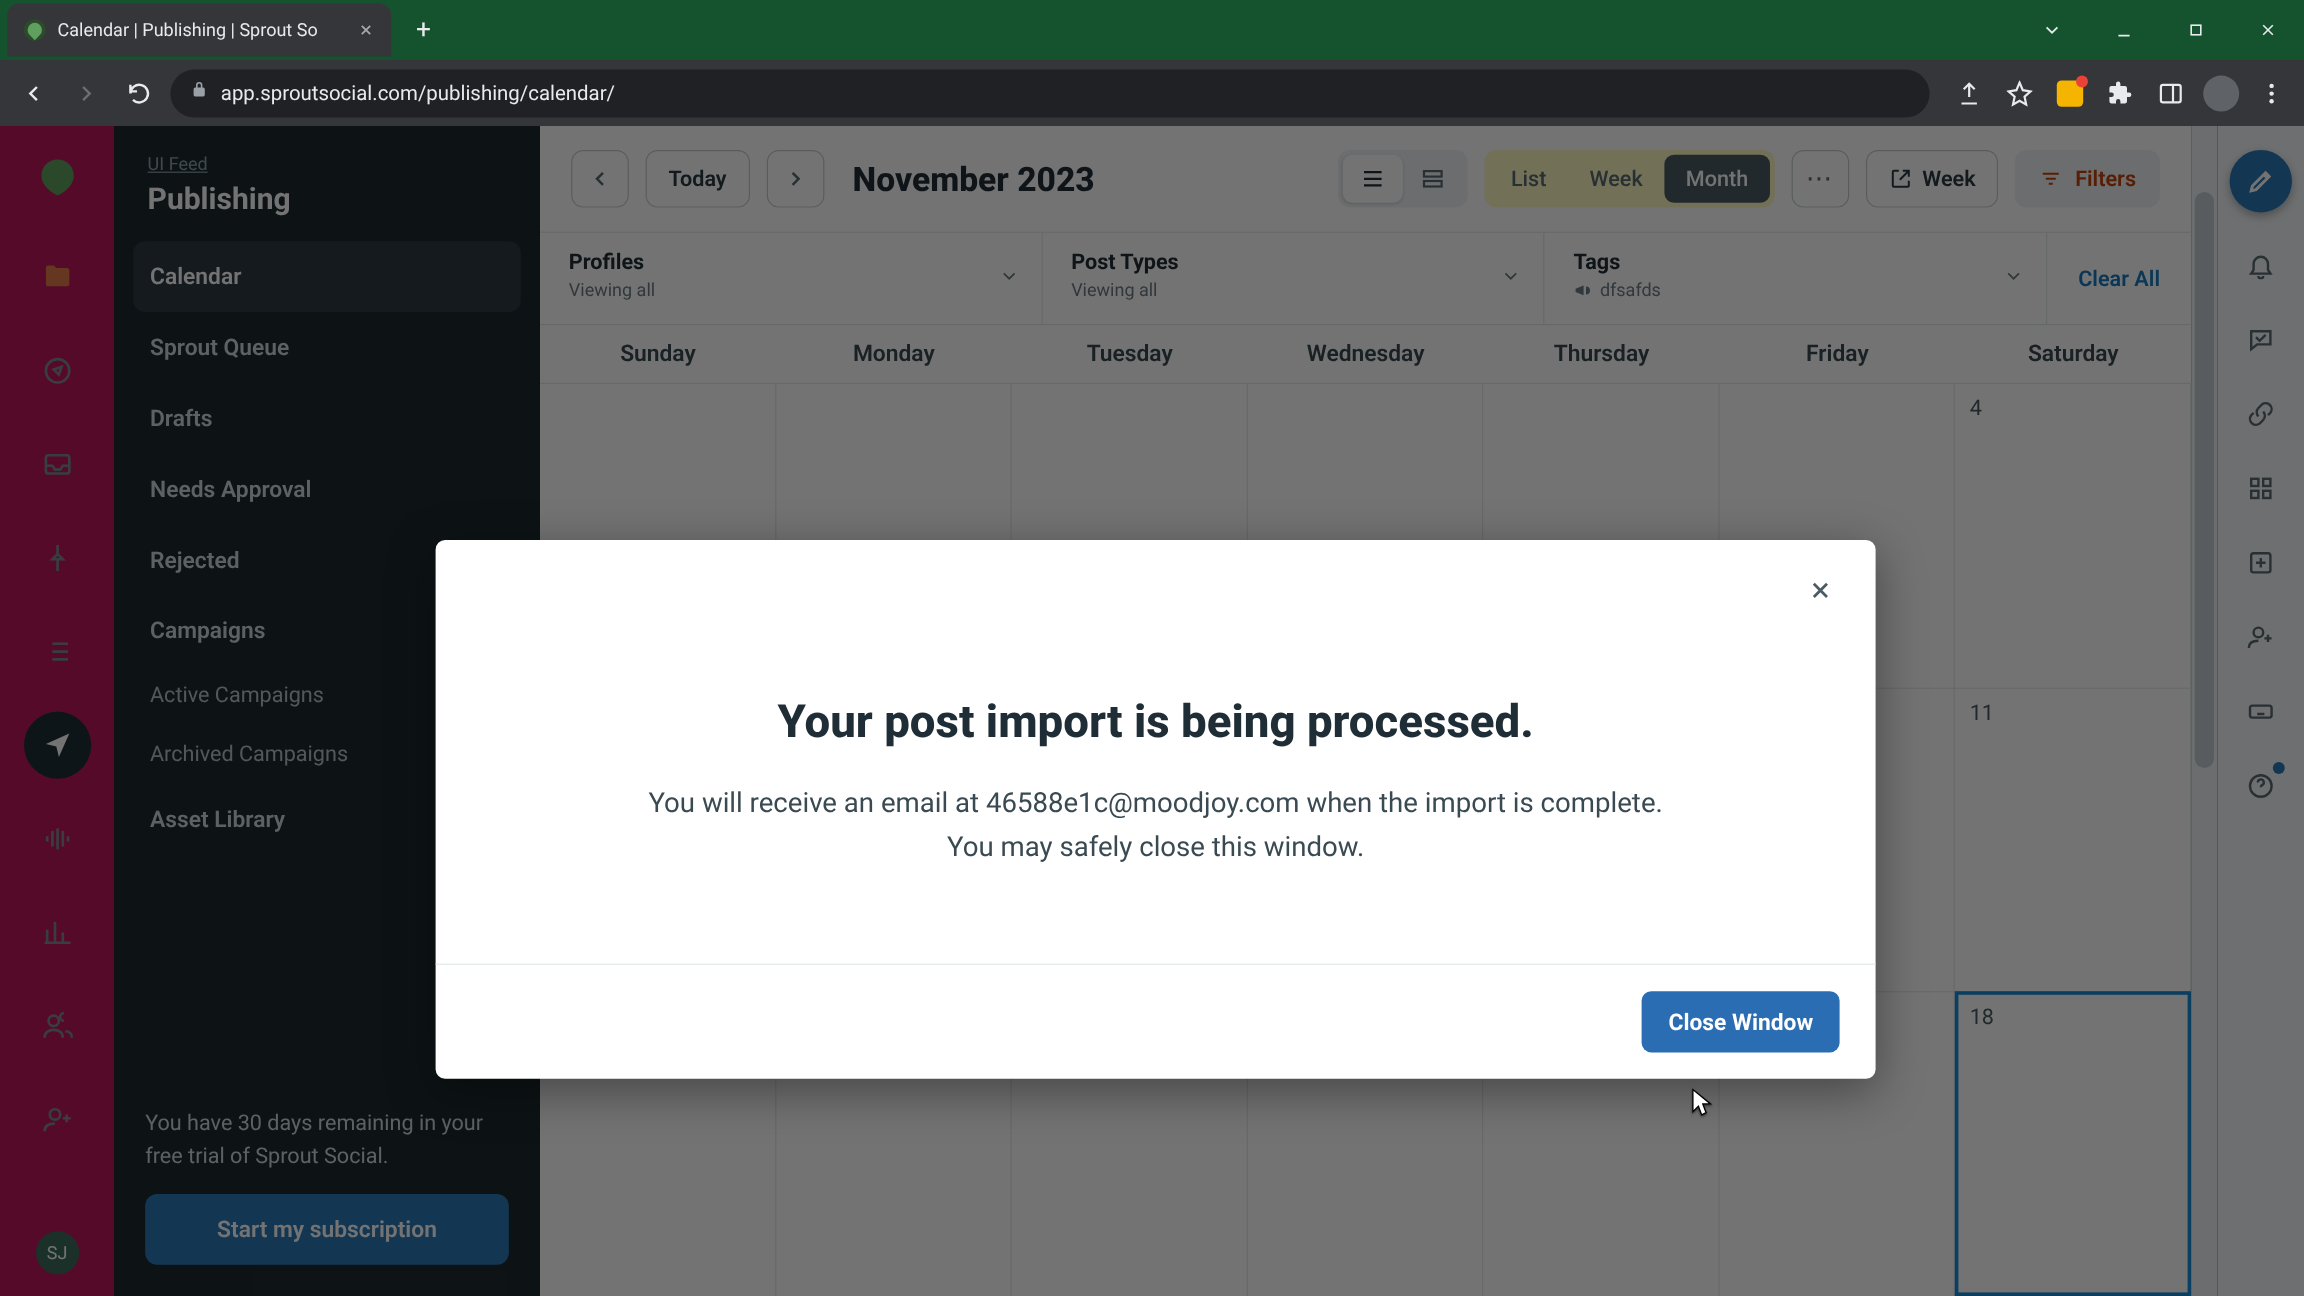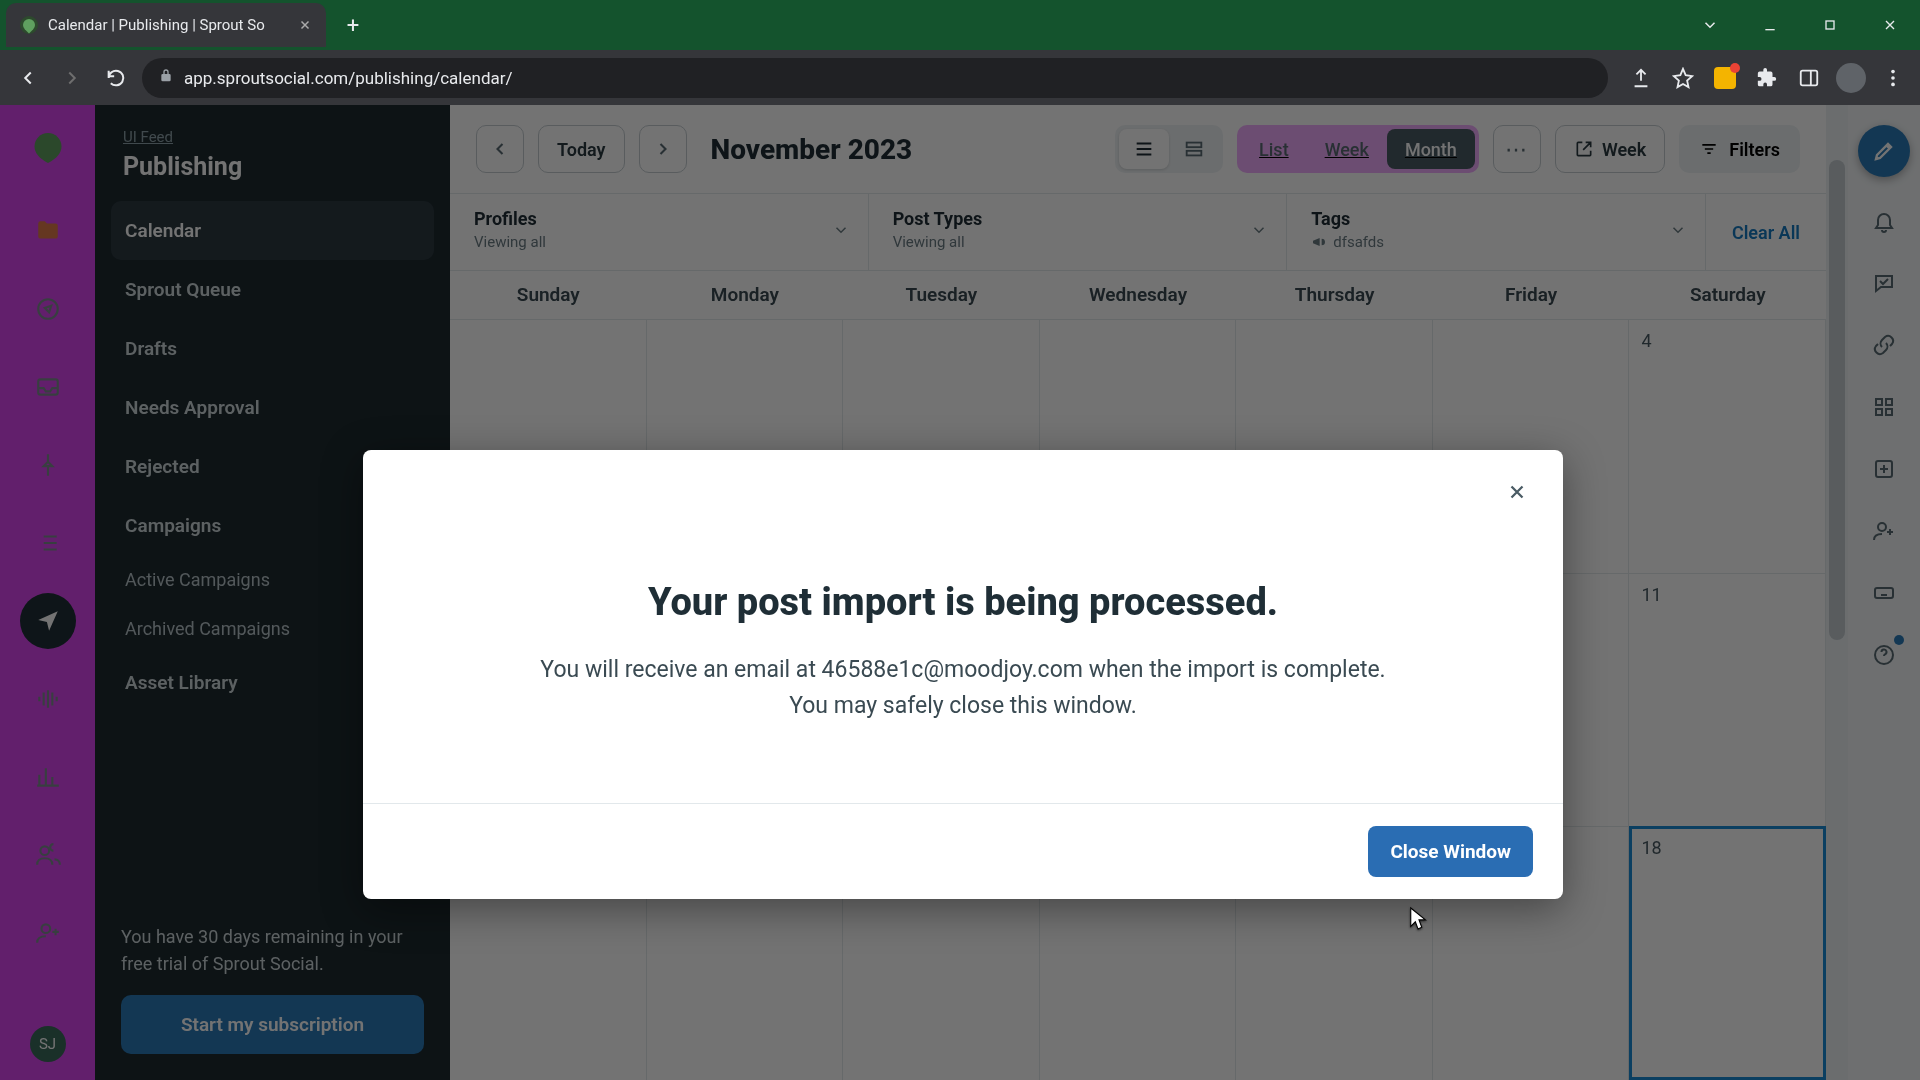--- a/index.html
+++ b/index.html
@@ -33,21 +33,21 @@
 .rticon svg{width:22px;height:22px;}
 .avatar-circ{width:30px;height:30px;border-radius:50%;background:#5f6368;}
 .ext-badge{width:22px;height:22px;background:#f4b400;border-radius:4px;position:relative;}
 .ext-badge::after{content:"";position:absolute;right:-4px;top:-4px;width:10px;height:10px;background:#ea4335;border-radius:50%;}
 
 
 .app { position:relative; height: calc(1080px - 105px); display:flex; background:#0f1419;}
 .dim-overlay{position:absolute;inset:0;background:rgba(0,0,0,0.55);z-index:50;}
 
 
-.rail { width: 95px; background:#d946ef; display:flex; flex-direction:column; align-items:center; padding-top:20px; gap:22px; position:relative; z-index:1;}
+.rail { width: 95px; background:#be185d; display:flex; flex-direction:column; align-items:center; padding-top:20px; gap:22px; position:relative; z-index:1;}
 .rail-icon{width:56px;height:56px;display:flex;align-items:center;justify-content:center;color:#7d8b8f;border-radius:50%;cursor:pointer;}
 .rail-icon.active{background:#203038;color:#fff;}
 .rail-icon.hl{color:#e07b4a;}
 .rail-icon svg{width:26px;height:26px;}
 .rail-avatar{margin-top:auto;margin-bottom:18px;width:36px;height:36px;border-radius:50%;background:#3a6b5c;color:#fff;display:flex;align-items:center;justify-content:center;font-size:15px;}
 .rail .logo{width:46px;height:46px;display:flex;align-items:center;justify-content:center;margin-bottom:10px;}
 .rail .logo svg{color:#5fa05f;}
 
 
 .sidebar{width:355px;background:#1e2a30;display:flex;flex-direction:column;position:relative;z-index:1;}
@@ -67,27 +67,27 @@
 .mtoolbar{display:flex;align-items:center;padding:20px 26px;gap:14px;}
 .navarrow{width:48px;height:48px;border:1.5px solid #c5cdd1;border-radius:10px;display:flex;align-items:center;justify-content:center;color:#5a6b73;cursor:pointer;}
 .navarrow svg{width:20px;height:20px;}
 .today-btn{height:48px;padding:0 18px;border:1.5px solid #c5cdd1;border-radius:10px;color:#2a3a42;font-size:18px;font-weight:600;display:flex;align-items:center;cursor:pointer;}
 .mtitle{font-size:28px;font-weight:800;color:#1f2e36;margin-left:10px;}
 .spacer{flex:1;}
 .seg{display:flex;background:#eef2f4;border-radius:10px;padding:4px;height:48px;}
 .seg-btn{padding:0 14px;display:flex;align-items:center;color:#5a6b73;border-radius:8px;cursor:pointer;}
 .seg-btn svg{width:22px;height:22px;}
 .seg-btn.active{background:#fff;box-shadow:0 1px 3px rgba(0,0,0,0.15);color:#1f2e36;}
-.seg2{display:flex;background:#f0abfc;border-radius:10px;padding:4px;height:48px;align-items:center;text-decoration:underline;}
+.seg2{display:flex;background:#fef9c3;border-radius:10px;padding:4px;height:48px;align-items:center;}
 .seg2-btn{padding:0 18px;height:40px;display:flex;align-items:center;font-size:18px;color:#5a6b73;border-radius:8px;cursor:pointer;font-weight:500;}
 .seg2-btn.active{background:#4a5b64;color:#fff;}
 .more-btn{width:48px;height:48px;border:1.5px solid #c5cdd1;border-radius:10px;display:flex;align-items:center;justify-content:center;cursor:pointer;color:#5a6b73;font-size:22px;letter-spacing:2px;}
 .share-btn{height:48px;padding:0 18px;border:1.5px solid #c5cdd1;border-radius:10px;display:flex;align-items:center;gap:8px;font-size:18px;font-weight:600;color:#2a3a42;cursor:pointer;}
 .share-btn svg{width:20px;height:20px;}
-.filters-btn{height:48px;padding:0 20px;background:#eef2f4;border-radius:10px;display:flex;align-items:center;gap:10px;font-size:18px;font-weight:600;color:#000000;cursor:pointer;}
+.filters-btn{height:48px;padding:0 20px;background:#eef2f4;border-radius:10px;display:flex;align-items:center;gap:10px;font-size:18px;font-weight:600;color:#c2410c;cursor:pointer;}
 .filters-btn svg{width:20px;height:20px;}
 
 .filter-bar{display:flex;border-top:1px solid #e2e8eb;border-bottom:1px solid #e2e8eb;height:78px;}
 .filter-cell{flex:1;padding:14px 24px;position:relative;cursor:pointer;border-right:1px solid #e2e8eb;}
 .filter-cell:last-of-type{border-right:none;}
 .filter-cell .fl{font-size:18px;font-weight:700;color:#1f2e36;}
 .filter-cell .fv{font-size:15px;color:#6b7c84;margin-top:4px;display:flex;align-items:center;gap:6px;}
 .filter-cell .chev{position:absolute;right:18px;top:50%;transform:translateY(-50%);color:#6b7c84;}
 .filter-cell .chev svg{width:18px;height:18px;}
 .clear-all{padding:0 26px;display:flex;align-items:center;font-size:18px;color:#187bc0;font-weight:600;cursor:pointer;}

